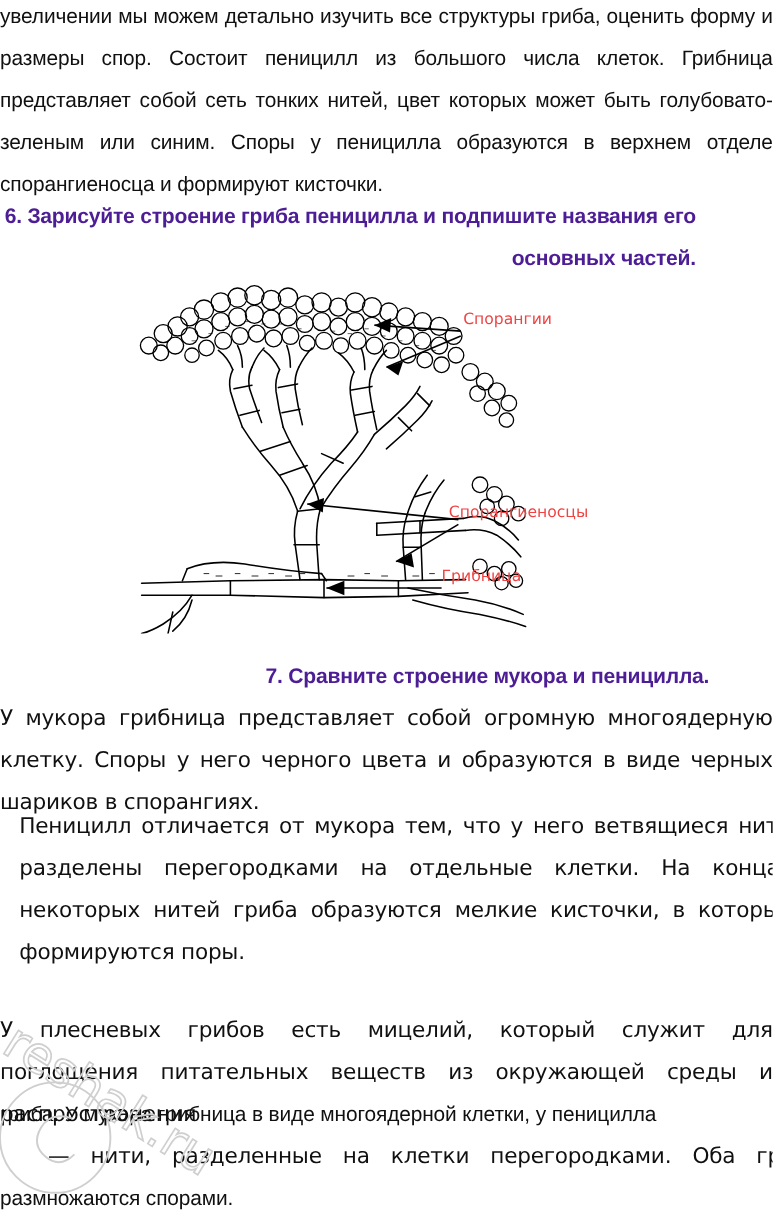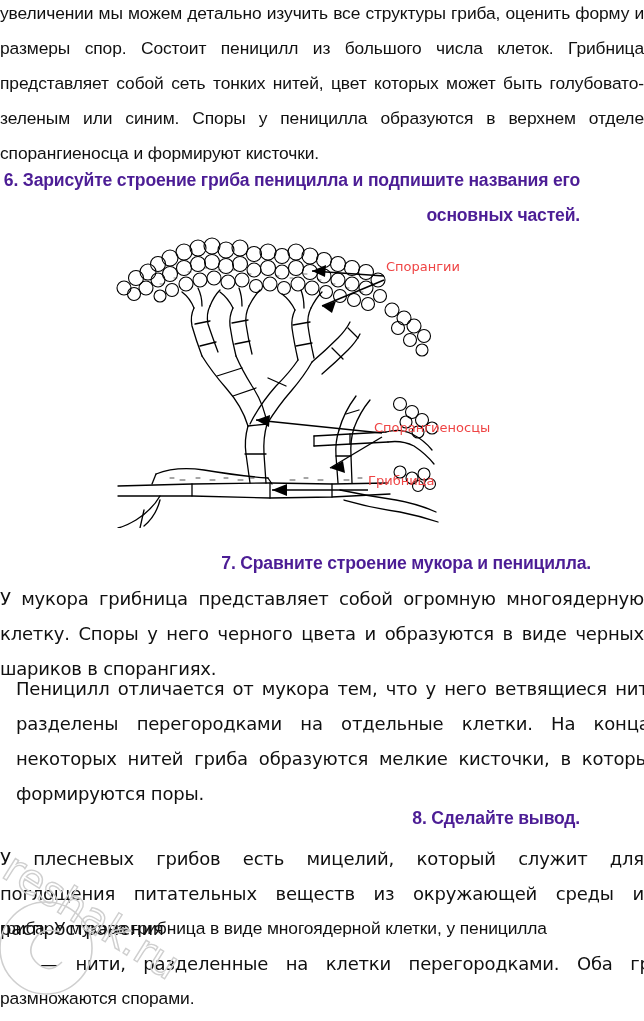--- a/index.html
+++ b/index.html
@@ -307,21 +307,20 @@
   <div class="fig-label" id="label-sporangia">Спорангии</div>
   <div class="fig-label" id="label-sporangiophores">Спорангиеносцы</div>
   <div class="fig-label" id="label-mycelium">Грибница</div>
 
   <div class="heading" style="top:546px;margin-left:11px;">7. Сравните строение мукора и пеницилла.</div>
 
   <div class="para wide" style="top:581px;">У мукора грибница представляет собой огромную многоядерную клетку. Споры у него черного цвета и образуются в виде черных шариков в спорангиях.</div>
 
   <div class="para wide" style="top:671px;padding-left:16px;">Пеницилл отличается от мукора тем, что у него ветвящиеся нити разделены перегородками на отдельные клетки. На концах некоторых нитей гриба образуются мелкие кисточки, в которых формируются поры.</div>
 
-  <div class="heading" style="top:801px;">8. Сделайте вывод.</div>
 
   <div class="para narrow" style="top:911px;">гриба. У мукора грибница в виде многоядерной клетки, у пеницилла</div>
   <div class="para wide last-flush" style="top:841px;">У плесневых грибов есть мицелий, который служит для поглощения питательных веществ из окружающей среды и распространения</div>
   <div class="para wide last-flush" style="top:946px;padding-left:40px;">— нити, разделенные на клетки перегородками. Оба гриба</div>
   <div class="para narrow" style="top:981px;">размножаются спорами.</div>
 
   <div class="watermark">
     <svg width="210" height="190" viewBox="0 0 210 190" xmlns="http://www.w3.org/2000/svg">
       <g fill="none" stroke="#cfcfcf" stroke-width="1.6">
         <circle cx="52" cy="120" r="46"></circle>

